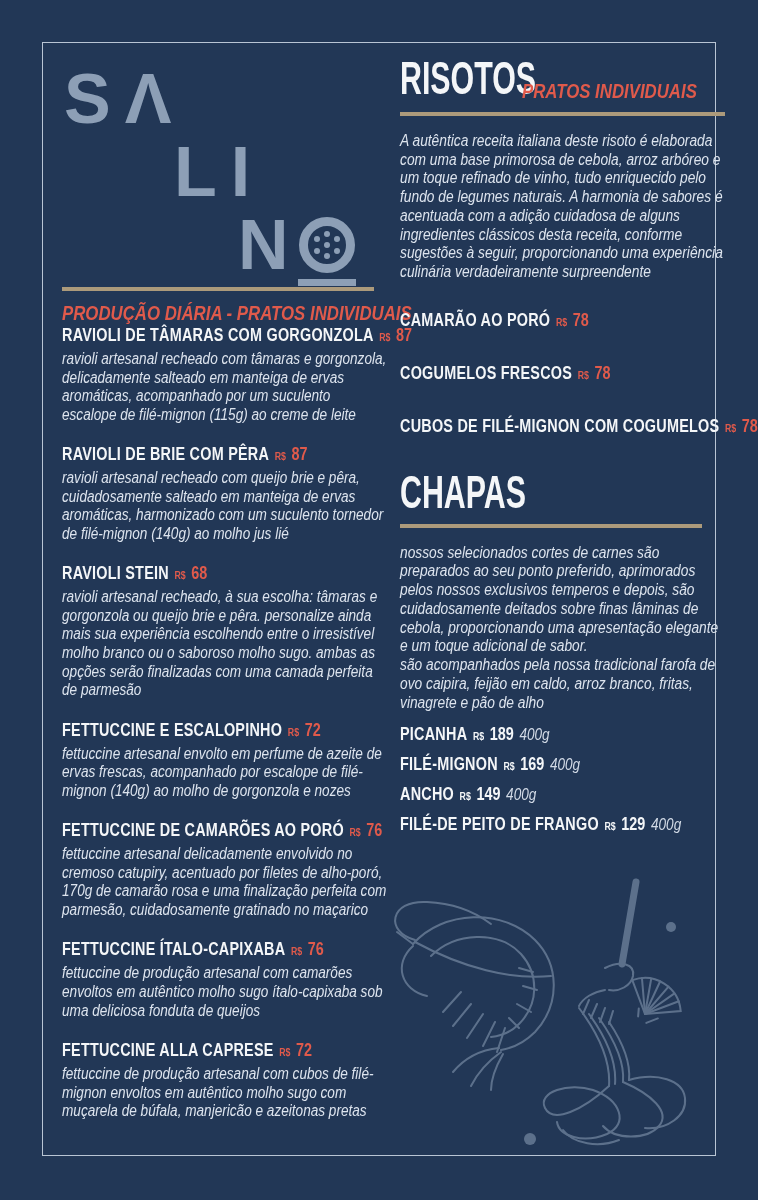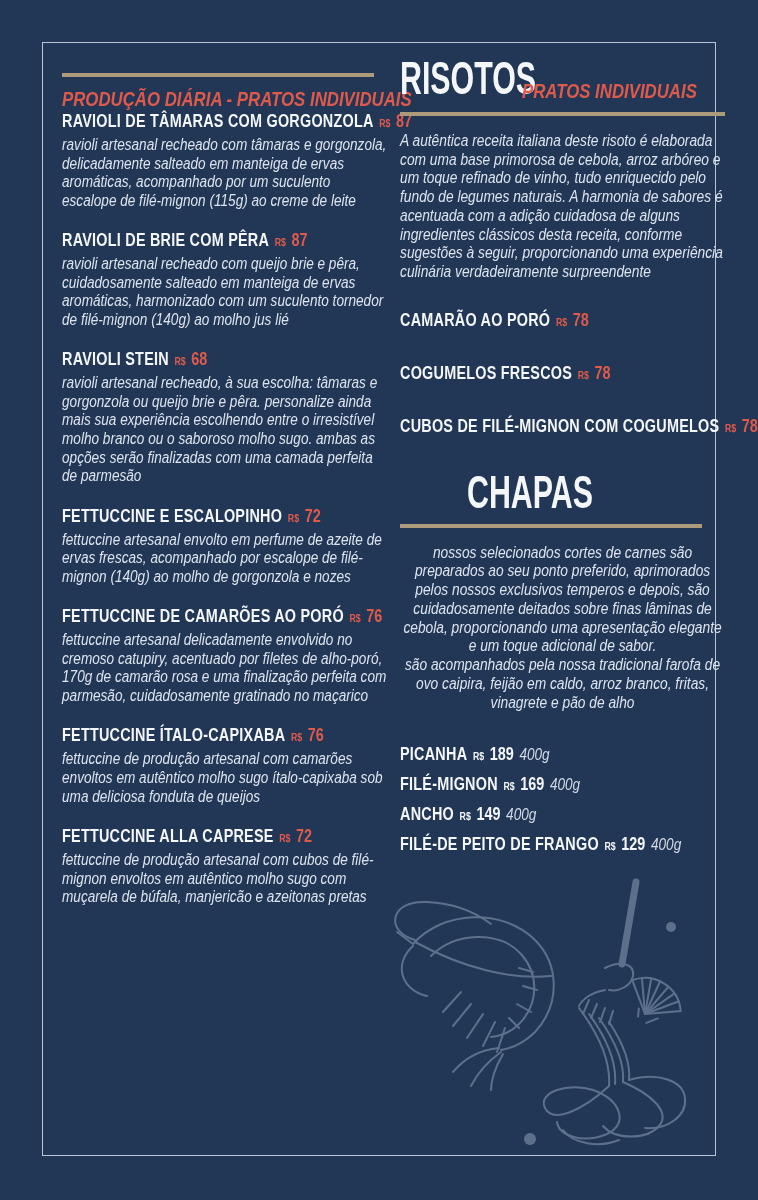--- a/index.html
+++ b/index.html
@@ -72,34 +72,44 @@
   }
   
   .col-right{position:absolute;left:400px;top:55px;width:325px;}
   .intro{
     font-style:italic;font-size:16px;line-height:1.17;color:var(--desc);
     width:378px;transform:scaleX(.86);transform-origin:0 0;margin-top:16px;
   }
   .pre{white-space:pre-line;}
   .r-items{margin-top:28px;}
   .r-items .name-row{margin-bottom:32px;}
-  .chapas-block{margin-top:16px;text-align:center;}
-  .c-items{margin-top:32px;}
+  .chapas-block{margin-top:16px;}
+  .c-items{margin-top:12px;}
   .c-items .name-row{margin-bottom:9px;}
   .weight{font-size:17px;font-style:italic;font-weight:normal;color:#d2dae6;}
   
   .illustration{position:absolute;left:383px;top:872px;width:332px;height:288px;}
 </style>
 </head>
 <body>
 
 <div class="frame"></div>
 
 <div class="col-left">
 
+  <div class="logo">
+    <div class="row l1">SΛ</div>
+    <div class="row l2">LI</div>
+    <div class="row l3">
+      <span>N</span>
+      <span class="shaker">
+          <span class="dots"></span>
+        </span>
+    </div>
+  </div>
 
   <div class="tan-bar" style="width:312px"></div>
   <div style="margin-top:10px">
     <span class="sub">PRODUÇÃO DIÁRIA - PRATOS INDIVIDUAIS</span>
   </div>
 
   <div class="items">
 
     <div class="item">
       <div class="name-row">

